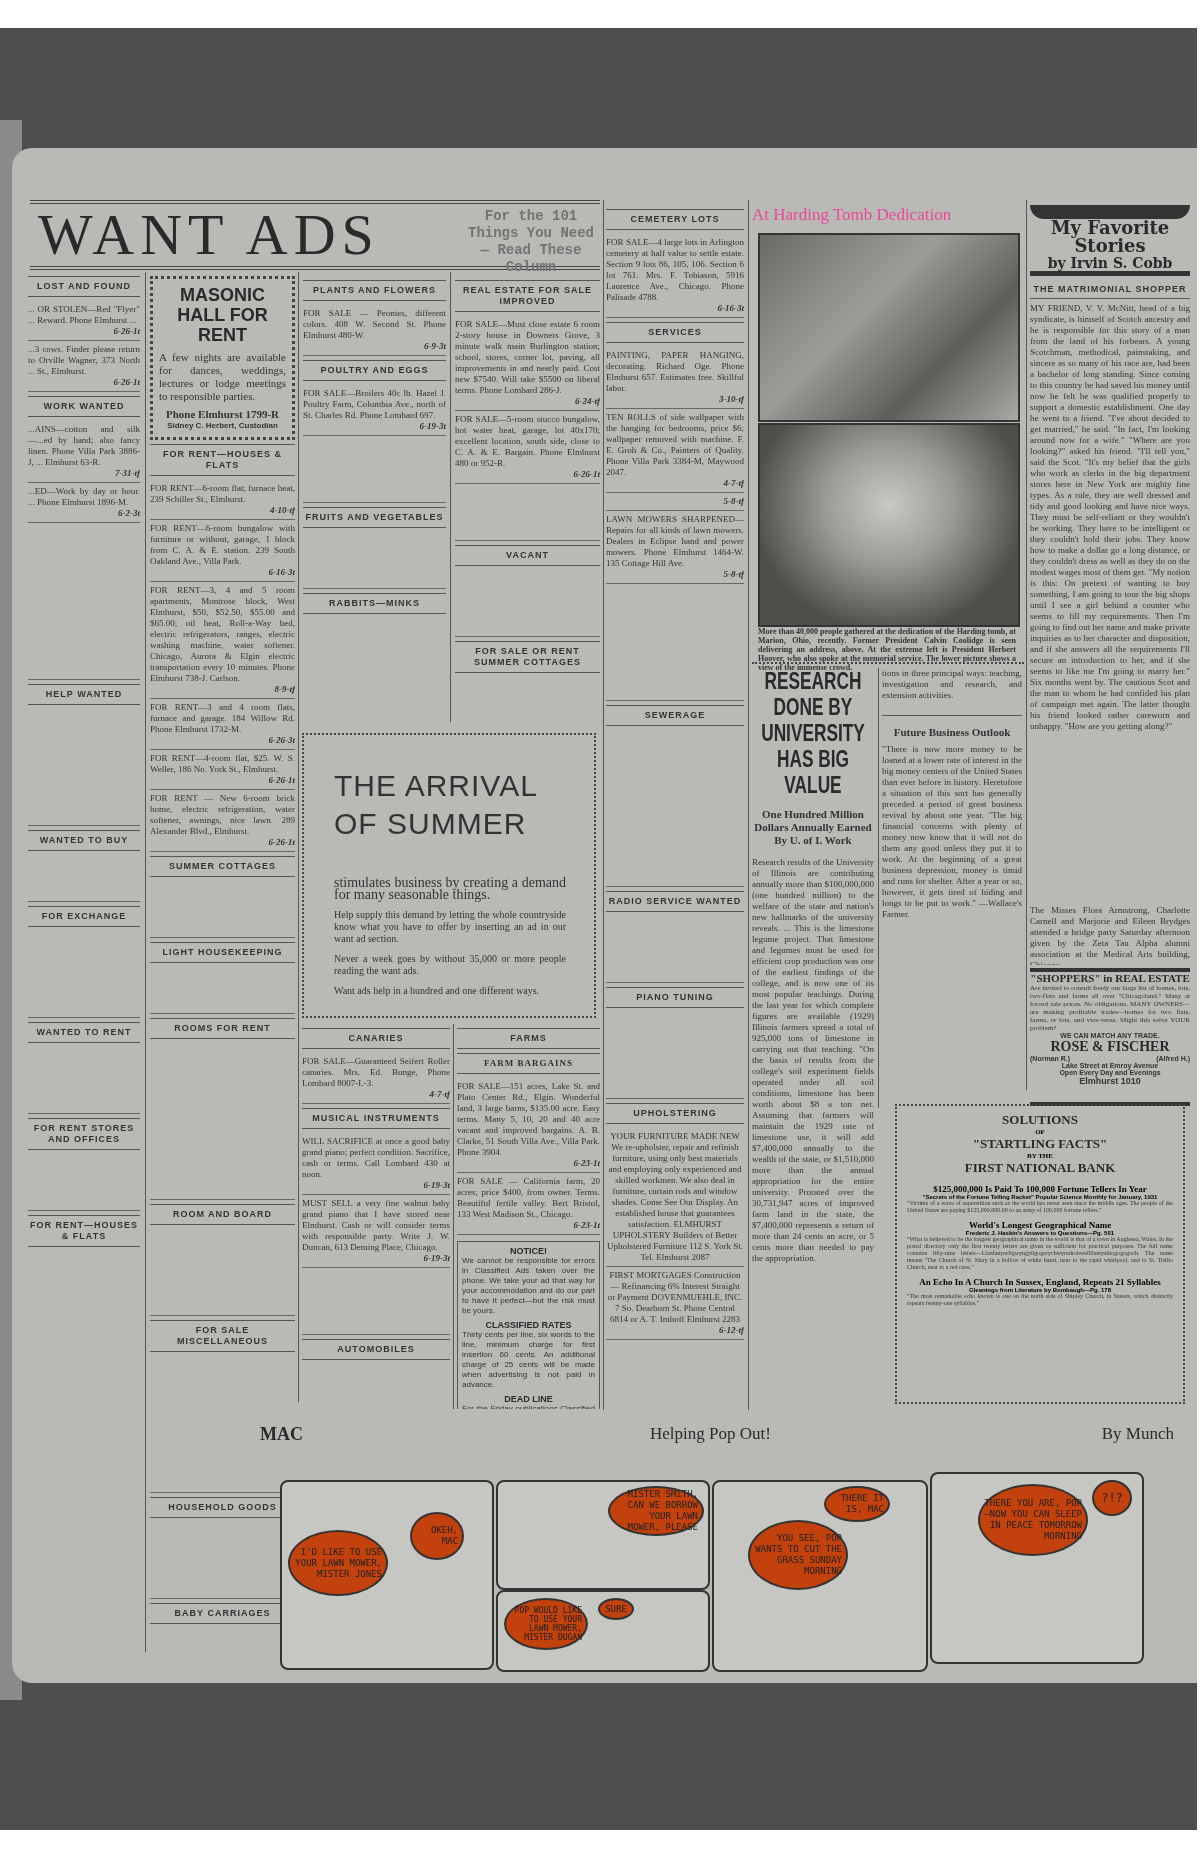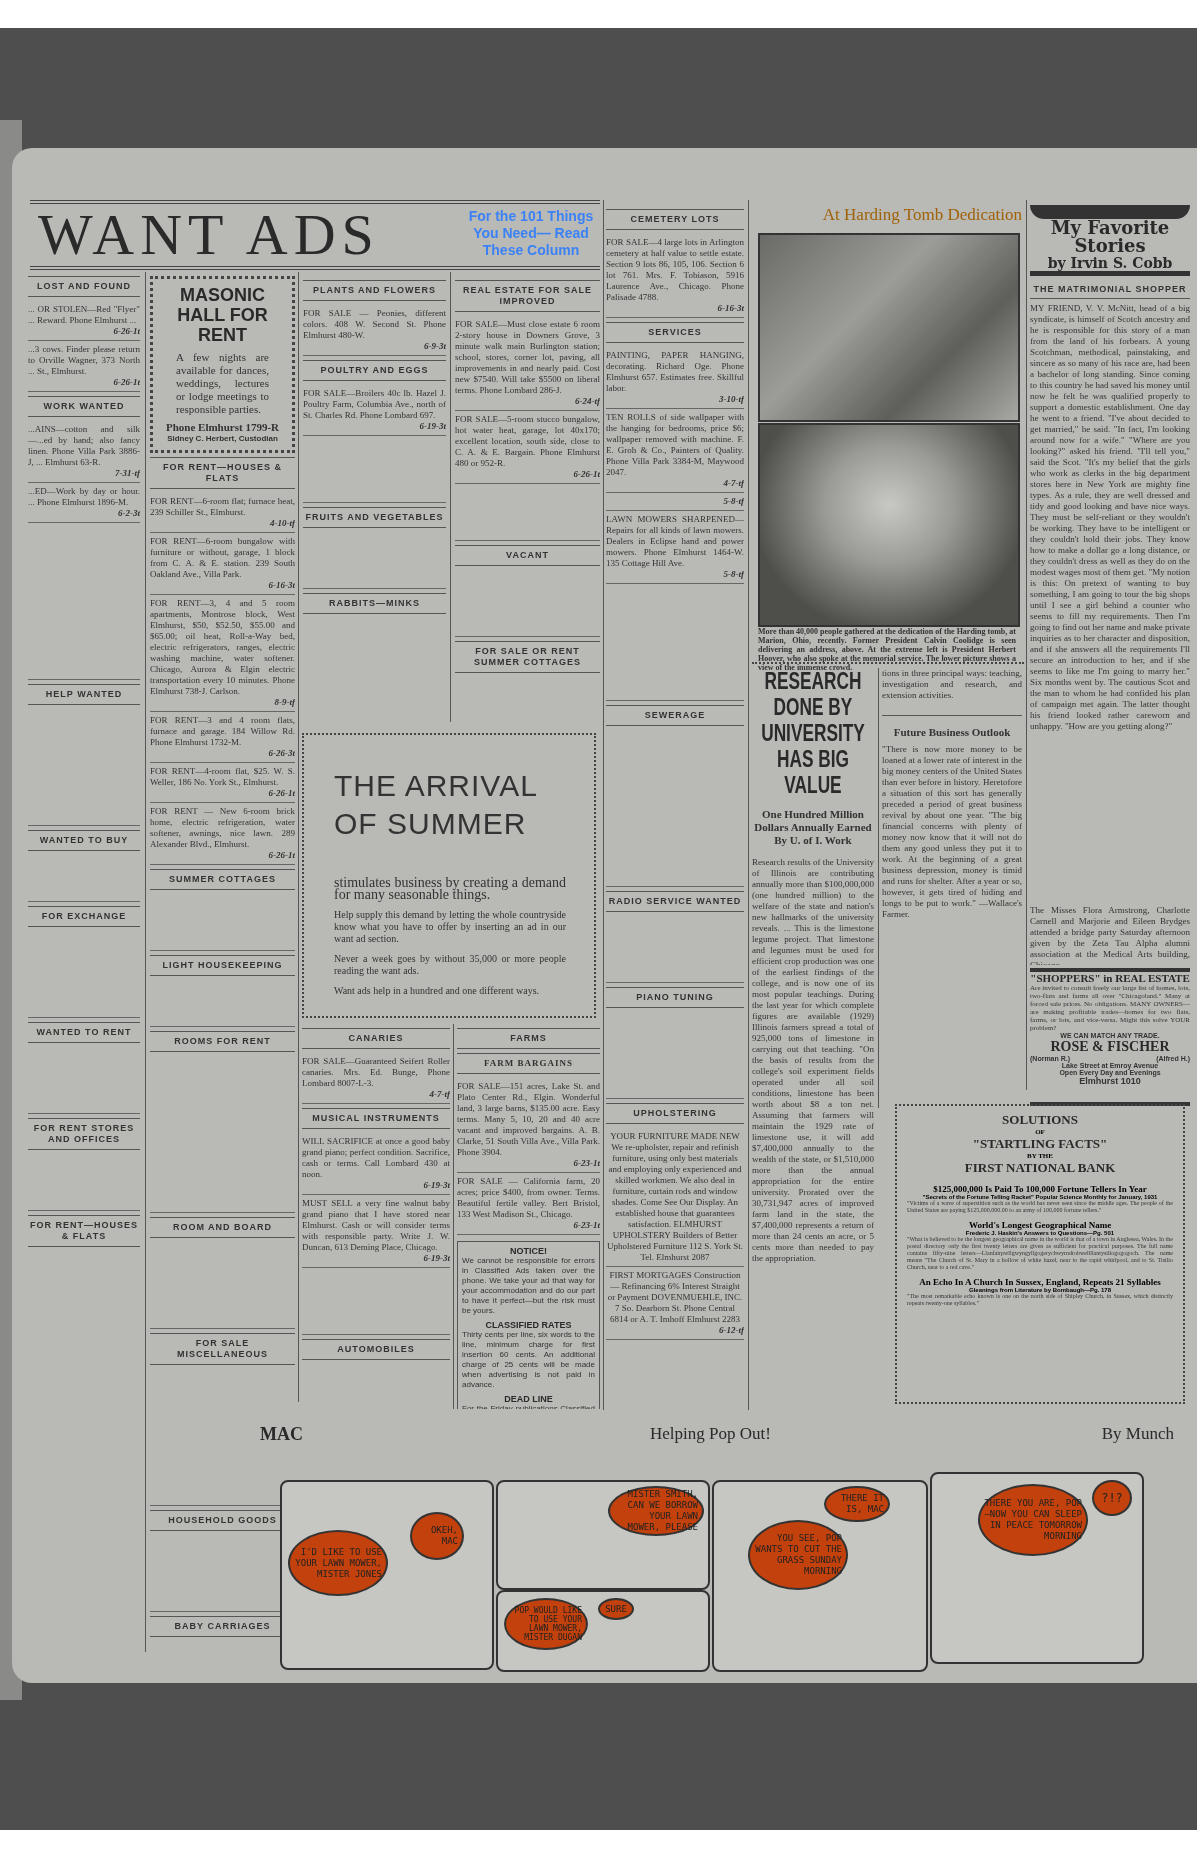--- a/index.html
+++ b/index.html
@@ -9,21 +9,21 @@
   .edge-left{position:absolute;left:0;top:120px;width:22px;height:1580px;background:#8a8a88;}
   .t{color:#2c2c2c;}
   .small{font-family:"Liberation Serif",serif;font-size:9px;line-height:11px;color:#333;text-align:justify;}
   .sect{font-family:"Liberation Sans",sans-serif;font-weight:bold;font-size:9px;letter-spacing:1px;text-align:center;color:#333;padding:4px 0;border-top:1px solid #555;border-bottom:1px solid #555;margin:4px 0;}
   .ad{border-bottom:1px solid #666;padding:3px 0 3px 0;}
   .date{display:block;text-align:right;font-weight:bold;font-style:italic;}
   .col{position:absolute;overflow:hidden;}
   .rule-v{position:absolute;width:1px;background:#555;}
   .wantads-banner{position:absolute;left:30px;top:200px;width:570px;height:62px;border-top:4px double #444;border-bottom:4px double #444;}
   .wa-title{position:absolute;left:8px;top:0;font-family:"Liberation Serif",serif;font-size:58px;letter-spacing:6px;color:#2a2a2a;line-height:62px;}
-  .wa-tag{position:absolute;right:4px;top:4px;width:130px;text-align:center;font-family:Liberation Sans, sans-serif;font-weight:bold;font-size:14px;line-height:17px;color:#3b82f6;}
+  .wa-tag{position:absolute;right:4px;top:4px;width:130px;text-align:center;font-family:Liberation Mono, monospace;font-weight:bold;font-size:14px;line-height:17px;color:#737373;}
   .boxed{border:3px dotted #444;padding:6px;}
   .headline{font-family:"Liberation Sans",sans-serif;font-weight:bold;color:#2a2a2a;text-align:center;}
   .photo{background:linear-gradient(135deg,#6a6a66,#9c9c98 40%,#5e5e5a 70%,#a8a8a4);border:2px solid #333;position:absolute;}
   .comic-panel{position:absolute;border:2px solid #333;border-radius:8px;background:#c6c6c2;}
   .bubble{position:absolute;border:2px solid #333;border-radius:50%;background:#c2410c;font-family:"DejaVu Sans Mono",monospace;font-size:9px;line-height:11px;text-align:right;color:#222;display:flex;align-items:center;justify-content:center;padding:4px;box-sizing:border-box;}
 </style>
 </head>
 <body>
 
 <div class="scan"></div>
@@ -53,21 +53,21 @@
   <div style="height:60px" class="ad"></div>
   <div class="sect">FOR RENT STORES AND OFFICES</div>
   <div style="height:50px" class="ad"></div>
   <div class="sect">FOR RENT—HOUSES &amp; FLATS</div>
 </div>
 <div class="rule-v" style="left:145px;top:272px;height:1380px;"></div>
 
 <div class="col small" style="left:150px;top:276px;width:145px;height:1390px;">
   <div class="boxed" style="text-align:center;">
     <div class="headline" style="font-size:18px;line-height:20px;font-family:'Liberation Sans',sans-serif;">MASONIC HALL FOR RENT</div>
-    <div style="font-size:11px;line-height:13px;margin:6px 17px;text-align:justify;">A few nights are available for dances, weddings, lectures or lodge meetings to responsible parties.</div>
+    <div style="font-size:11px;line-height:13px;margin:6px 0;text-align:justify;">A few nights are available for dances, weddings, lectures or lodge meetings to responsible parties.</div>
     <div style="font-size:11px;font-weight:bold;">Phone Elmhurst 1799-R</div>
     <div style="font-size:8px;font-weight:bold;font-family:'Liberation Sans',sans-serif;">Sidney C. Herbert, Custodian</div>
   </div>
   <div class="sect">FOR RENT—HOUSES &amp; FLATS</div>
   <div class="ad"><span>FOR RENT—6-room flat; furnace heat, 239 Schiller St., Elmhurst.</span><span class="date">4-10-tf</span></div>
   <div class="ad"><span>FOR RENT—6-room bungalow with furniture or without, garage, 1 block from C. A. &amp; E. station. 239 South Oakland Ave., Villa Park.</span><span class="date">6-16-3t</span></div>
   <div class="ad"><span>FOR RENT—3, 4 and 5 room apartments, Montrose block, West Elmhurst, $50, $52.50, $55.00 and $65.00; oil heat, Roll-a-Way bed, electric refrigerators, ranges, electric washing machine, water softener. Chicago, Aurora &amp; Elgin electric transportation every 10 minutes. Phone Elmhurst 738-J. Carlson.</span><span class="date">8-9-tf</span></div>
   <div class="ad"><span>FOR RENT—3 and 4 room flats, furnace and garage. 184 Willow Rd. Phone Elmhurst 1732-M.</span><span class="date">6-26-3t</span></div>
   <div class="ad"><span>FOR RENT—4-room flat, $25. W. S. Weller, 186 No. York St., Elmhurst.</span><span class="date">6-26-1t</span></div>
   <div class="ad"><span>FOR RENT — New 6-room brick home, electric refrigeration, water softener, awnings, nice lawn. 289 Alexander Blvd., Elmhurst.</span><span class="date">6-26-1t</span></div>
@@ -166,21 +166,21 @@
   <div class="sect">PIANO TUNING</div>
   <div style="height:80px" class="ad"></div>
   <div class="sect">UPHOLSTERING</div>
   <div class="ad" style="text-align:center;">YOUR FURNITURE MADE NEW We re-upholster, repair and refinish furniture, using only best materials and employing only experienced and skilled workmen. We also deal in furniture, curtain rods and window shades. Come See Our Display. An established house that guarantees satisfaction. ELMHURST UPHOLSTERY Builders of Better Upholstered Furniture 112 S. York St. Tel. Elmhurst 2087</div>
   <div class="ad" style="text-align:center;"><span>FIRST MORTGAGES Construction — Refinancing 6% Interest Straight or Payment DOVENMUEHLE, INC. 7 So. Dearborn St. Phone Central 6814 or A. T. Imhoff Elmhurst 2283</span><span class="date">6-12-tf</span></div>
 
 </div>
 <div class="rule-v" style="left:748px;top:200px;height:1210px;"></div>
 
 <div style="position:absolute;left:752px;top:205px;width:270px;height:450px;">
-  <div style="text-align:right;font-family:'Liberation Serif',serif;font-size:17px;color:#a16207;">At Harding Tomb Dedication</div>
+  <div style="text-align:left;font-family:'Liberation Serif',serif;font-size:17px;color:#ec4899;">At Harding Tomb Dedication</div>
   <div class="photo" style="left:6px;top:28px;width:258px;height:185px;"></div>
   <div class="photo" style="left:6px;top:218px;width:258px;height:200px;background:radial-gradient(ellipse at 50% 40%,#c8c8c4 0,#9a9a96 35%,#4e4e4a 75%);"></div>
   <div class="small" style="position:absolute;left:6px;top:422px;width:258px;font-weight:bold;font-size:8px;line-height:9px;">More than 40,000 people gathered at the dedication of the Harding tomb, at Marion, Ohio, recently. Former President Calvin Coolidge is seen delivering an address, above. At the extreme left is President Herbert Hoover, who also spoke at the memorial service. The lower picture shows a view of the immense crowd.</div>
 </div>
 <div style="position:absolute;left:752px;top:662px;width:272px;height:0;border-top:2px dotted #444;"></div>
 
 <div style="position:absolute;left:752px;top:668px;width:122px;height:740px;overflow:hidden;">
   <div style="font-family:'Liberation Sans',sans-serif;font-weight:bold;font-size:24px;line-height:26px;text-align:center;color:#2a2a2a;transform:scaleX(0.72);transform-origin:center;width:170px;margin-left:-24px;">RESEARCH DONE BY UNIVERSITY HAS BIG VALUE</div>
   <div style="font-family:'Liberation Serif',serif;font-weight:bold;font-size:11px;line-height:13px;text-align:center;margin:10px 0;color:#333;">One Hundred Million Dollars Annually Earned By U. of I. Work</div>
   <div class="small">Research results of the University of Illinois are contributing annually more than $100,000,000 (one hundred million) to the welfare of the state and nation's new hallmarks of the university reveals. ... This is the limestone legume project. That limestone and legumes must be used for efficient crop production was one of the earliest findings of the college, and is now one of its most popular teachings. During the last year for which complete figures are available (1929) Illinois farmers spread a total of 925,000 tons of limestone in carrying out that teaching. "On the basis of results from the college's soil experiment fields operated under all soil conditions, limestone has been worth about $8 a ton net. Assuming that farmers will maintain the 1929 rate of limestone use, it will add $7,400,000 annually to the wealth of the state, or $1,510,000 more than the annual appropriation for the entire university. Prorated over the 30,731,947 acres of improved farm land in the state, the $7,400,000 represents a return of more than 24 cents an acre, or 5 cents more than needed to pay the appropriation.</div>

